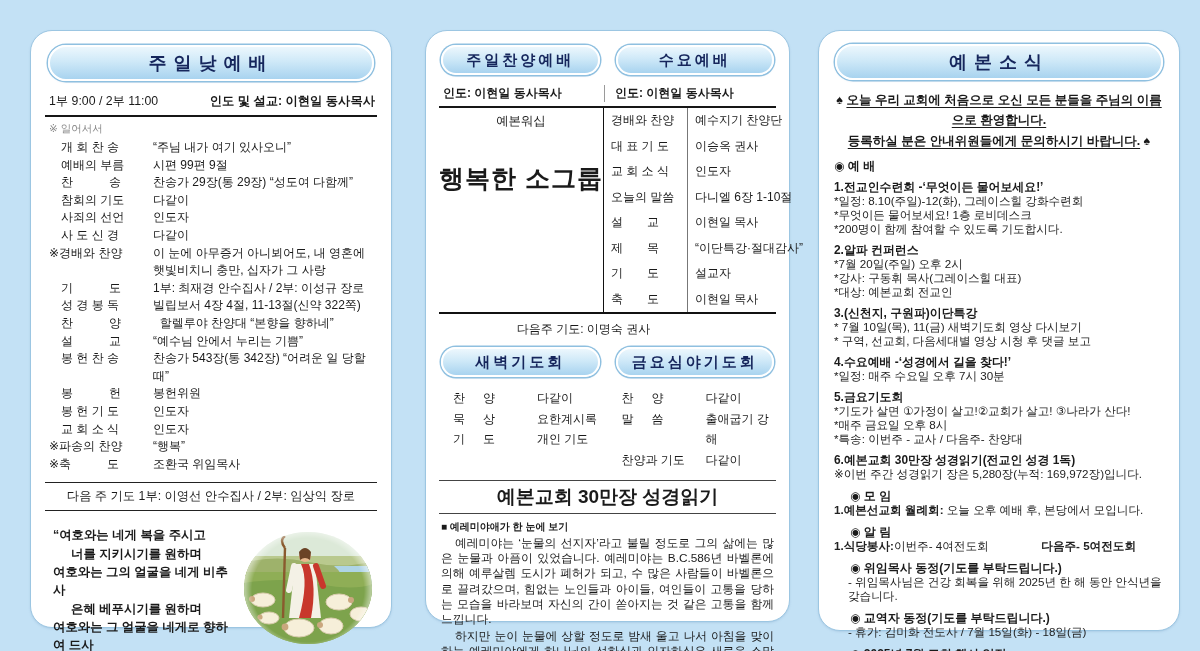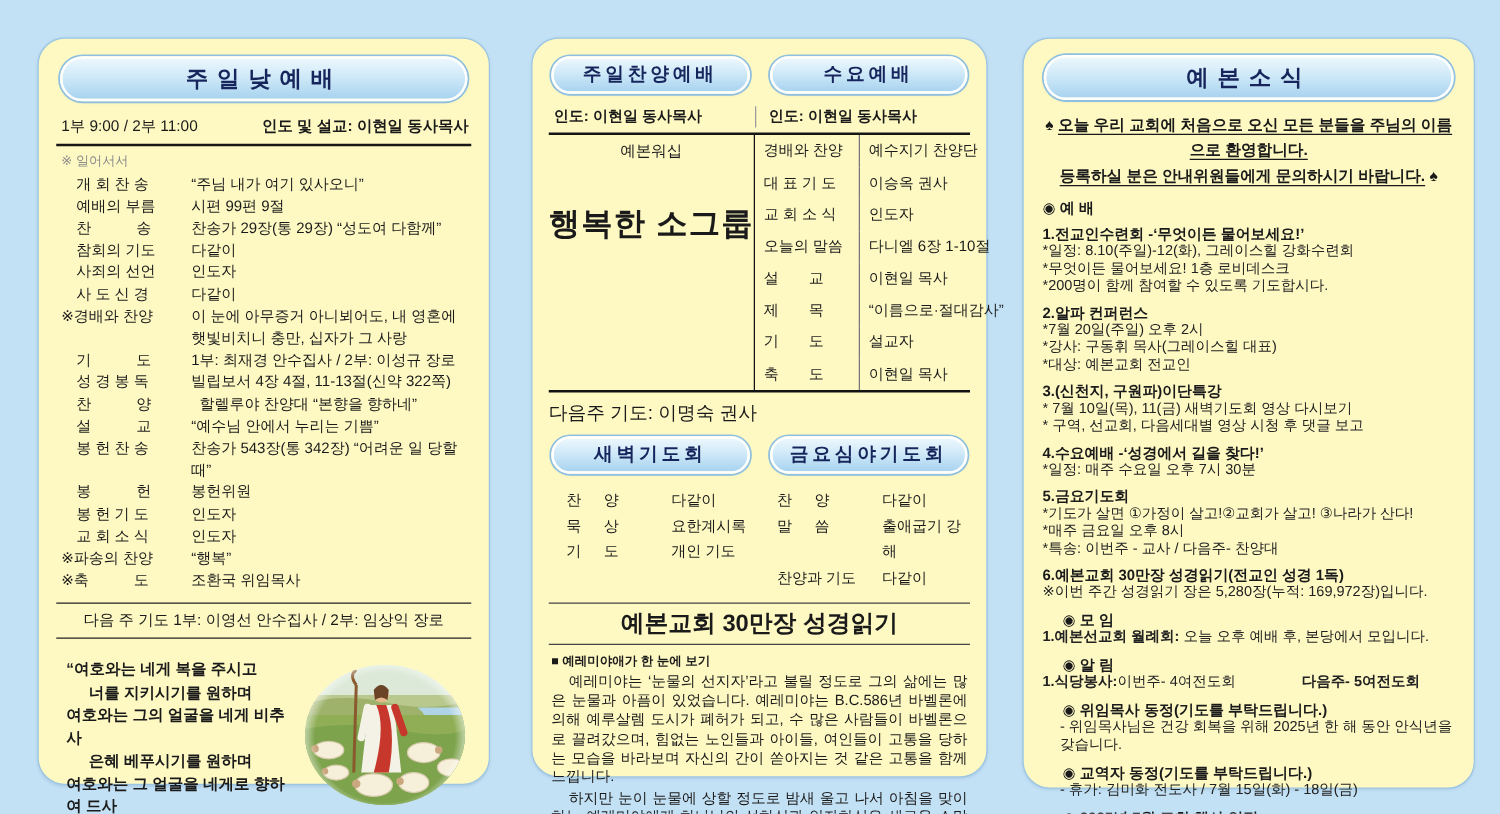--- a/index.html
+++ b/index.html
@@ -3,21 +3,21 @@
 <meta charset="utf-8">
 <style>
   html,body{margin:0;padding:0;}
   body{
     width:1200px;height:651px;position:relative;overflow:hidden;
     background:#c3e1f5;
     font-family:"Liberation Sans","DejaVu Sans",sans-serif;
     color:#1a1a1a;
   }
   .card{
-    position:absolute;background:#fef9c3;border:1.5px solid #9cc6e2;
+    position:absolute;background:#ffffff;border:1.5px solid #9cc6e2;
     border-radius:22px;box-sizing:border-box;padding:12px 14px;
     box-shadow:0 1px 2px rgba(110,150,190,.25);
   }
   #card-left{left:30px;top:30px;width:362px;height:598px;}
   #card-mid{left:425px;top:30px;width:365px;height:592px;padding:12px 13px;}
   #card-right{left:818px;top:30px;width:362px;height:601px;padding:11px 13px;}
 
   .pill{
     border-radius:999px;text-align:center;
     background:linear-gradient(180deg,#ecf7fd 0%,#cfe9f8 45%,#a8d3ef 100%);
@@ -54,21 +54,21 @@
   .mp-leaders .cell:first-child{border-right:1px solid #9a9a9a;}
   .mtable{display:flex;border-bottom:2.5px solid #111;}
   .mt-left{flex:0 0 46%;border-right:1.5px solid #111;display:flex;flex-direction:column;align-items:center;}
   .mt-team{font-size:12.4px;margin-top:5px;}
   .mt-big{font-size:25px;font-weight:bold;letter-spacing:1px;margin-top:32px;white-space:nowrap;}
   .mt-rows{flex:1;}
   .mt-row{display:flex;font-size:12px;height:25.5px;}
   .mt-row .lbl{flex:0 0 76px;padding-left:7px;white-space:pre;border-right:1px solid #777;
     display:flex;align-items:center;}
   .mt-row .val{padding-left:7px;display:flex;align-items:center;white-space:pre;}
-  .mp-next{text-align:left;padding-right:48px;font-size:15px;margin:7px 0 9px;}
+  .mp-next{text-align:center;padding-right:48px;font-size:12px;margin:7px 0 9px;}
   .plists{display:flex;margin-top:11px;font-size:12px;}
   .plist{flex:1;padding-left:14px;}
   .plist .prow{display:flex;line-height:20.5px;}
   .plist .lbl{flex:0 0 84px;white-space:pre;}
   .reading-title{border-top:1.2px solid #444;border-bottom:1.2px solid #444;text-align:center;
     font-weight:bold;font-size:19px;padding:3px 0;margin-top:10px;}
   .r-head{font-weight:bold;font-size:10px;margin:6px 0 2px 2px;}
   .r-para{font-size:11.8px;line-height:15.2px;text-align:justify;text-indent:14px;margin:2px 2px 0;}
 
   
@@ -259,21 +259,21 @@
       <div class="mt-row">
           <span class="lbl">오늘의 말씀</span>
           <span class="val">다니엘 6장 1-10절</span>
         </div>
       <div class="mt-row">
           <span class="lbl">설  교</span>
           <span class="val">이현일 목사</span>
         </div>
       <div class="mt-row">
           <span class="lbl">제  목</span>
-          <span class="val">“이름으로·절대감사”</span>
+          <span class="val">“이단특강·절대감사”</span>
         </div>
       <div class="mt-row">
           <span class="lbl">기  도</span>
           <span class="val">설교자</span>
         </div>
       <div class="mt-row">
           <span class="lbl">축  도</span>
           <span class="val">이현일 목사</span>
         </div>
     </div>

